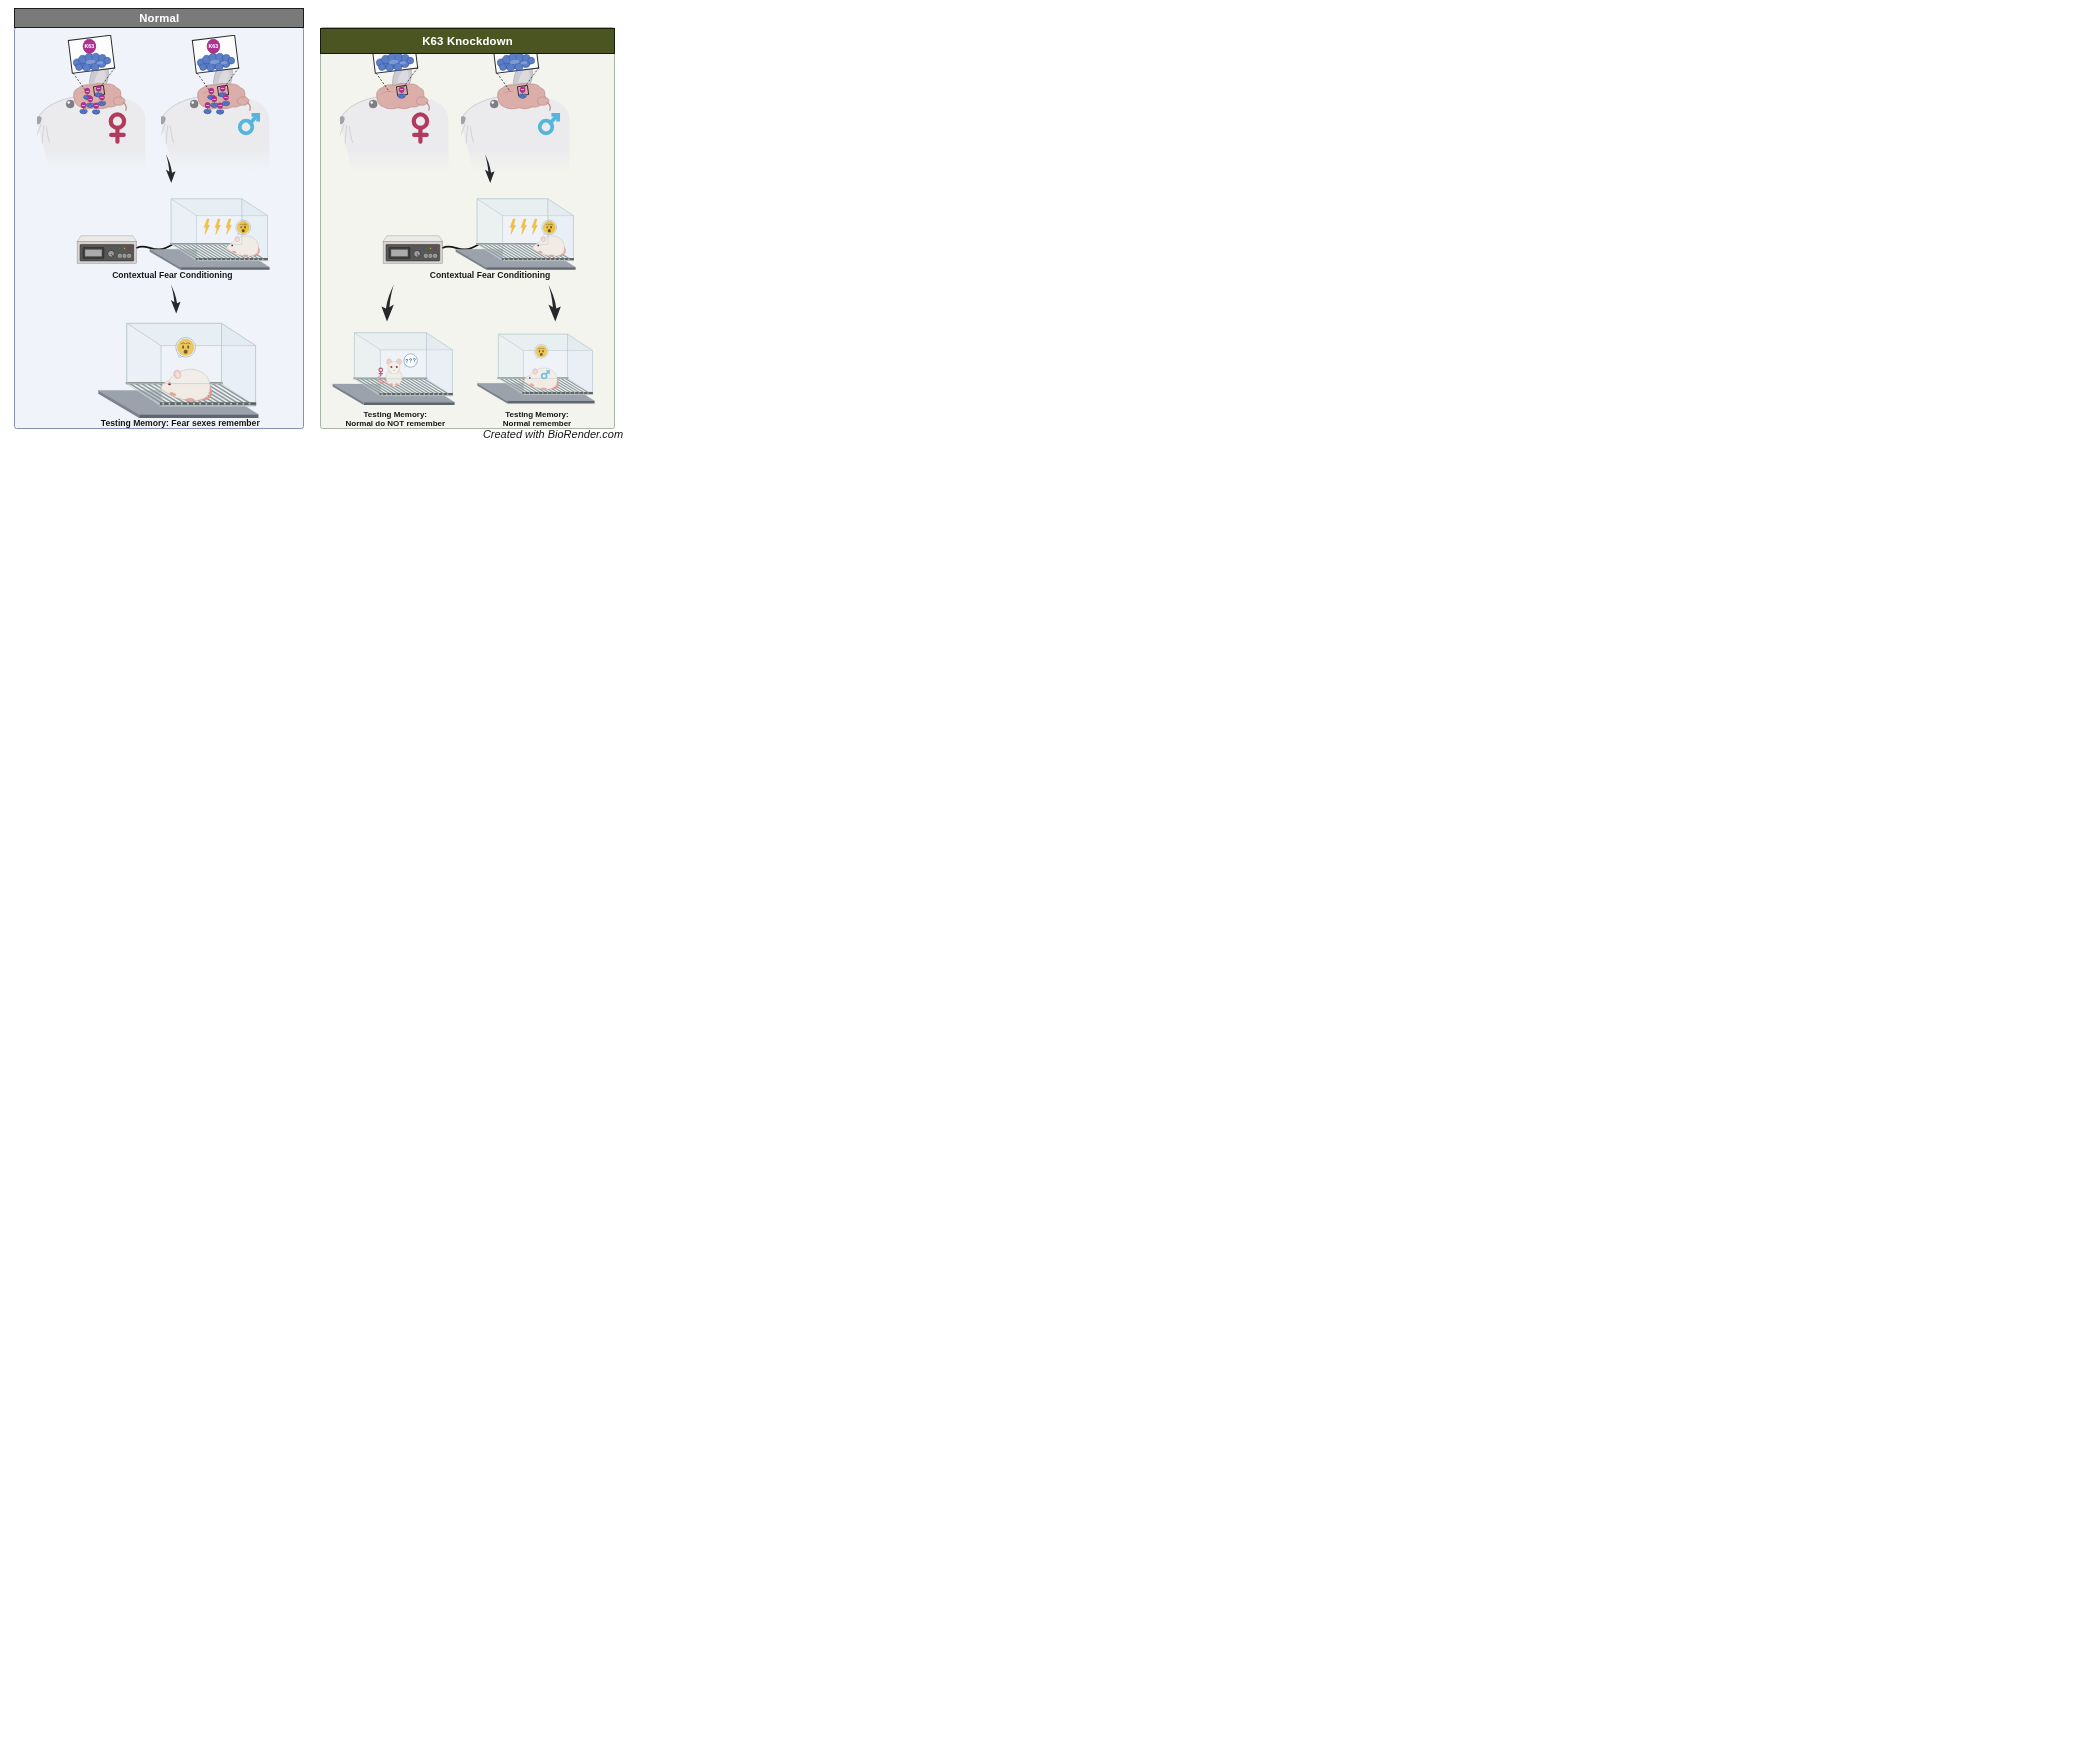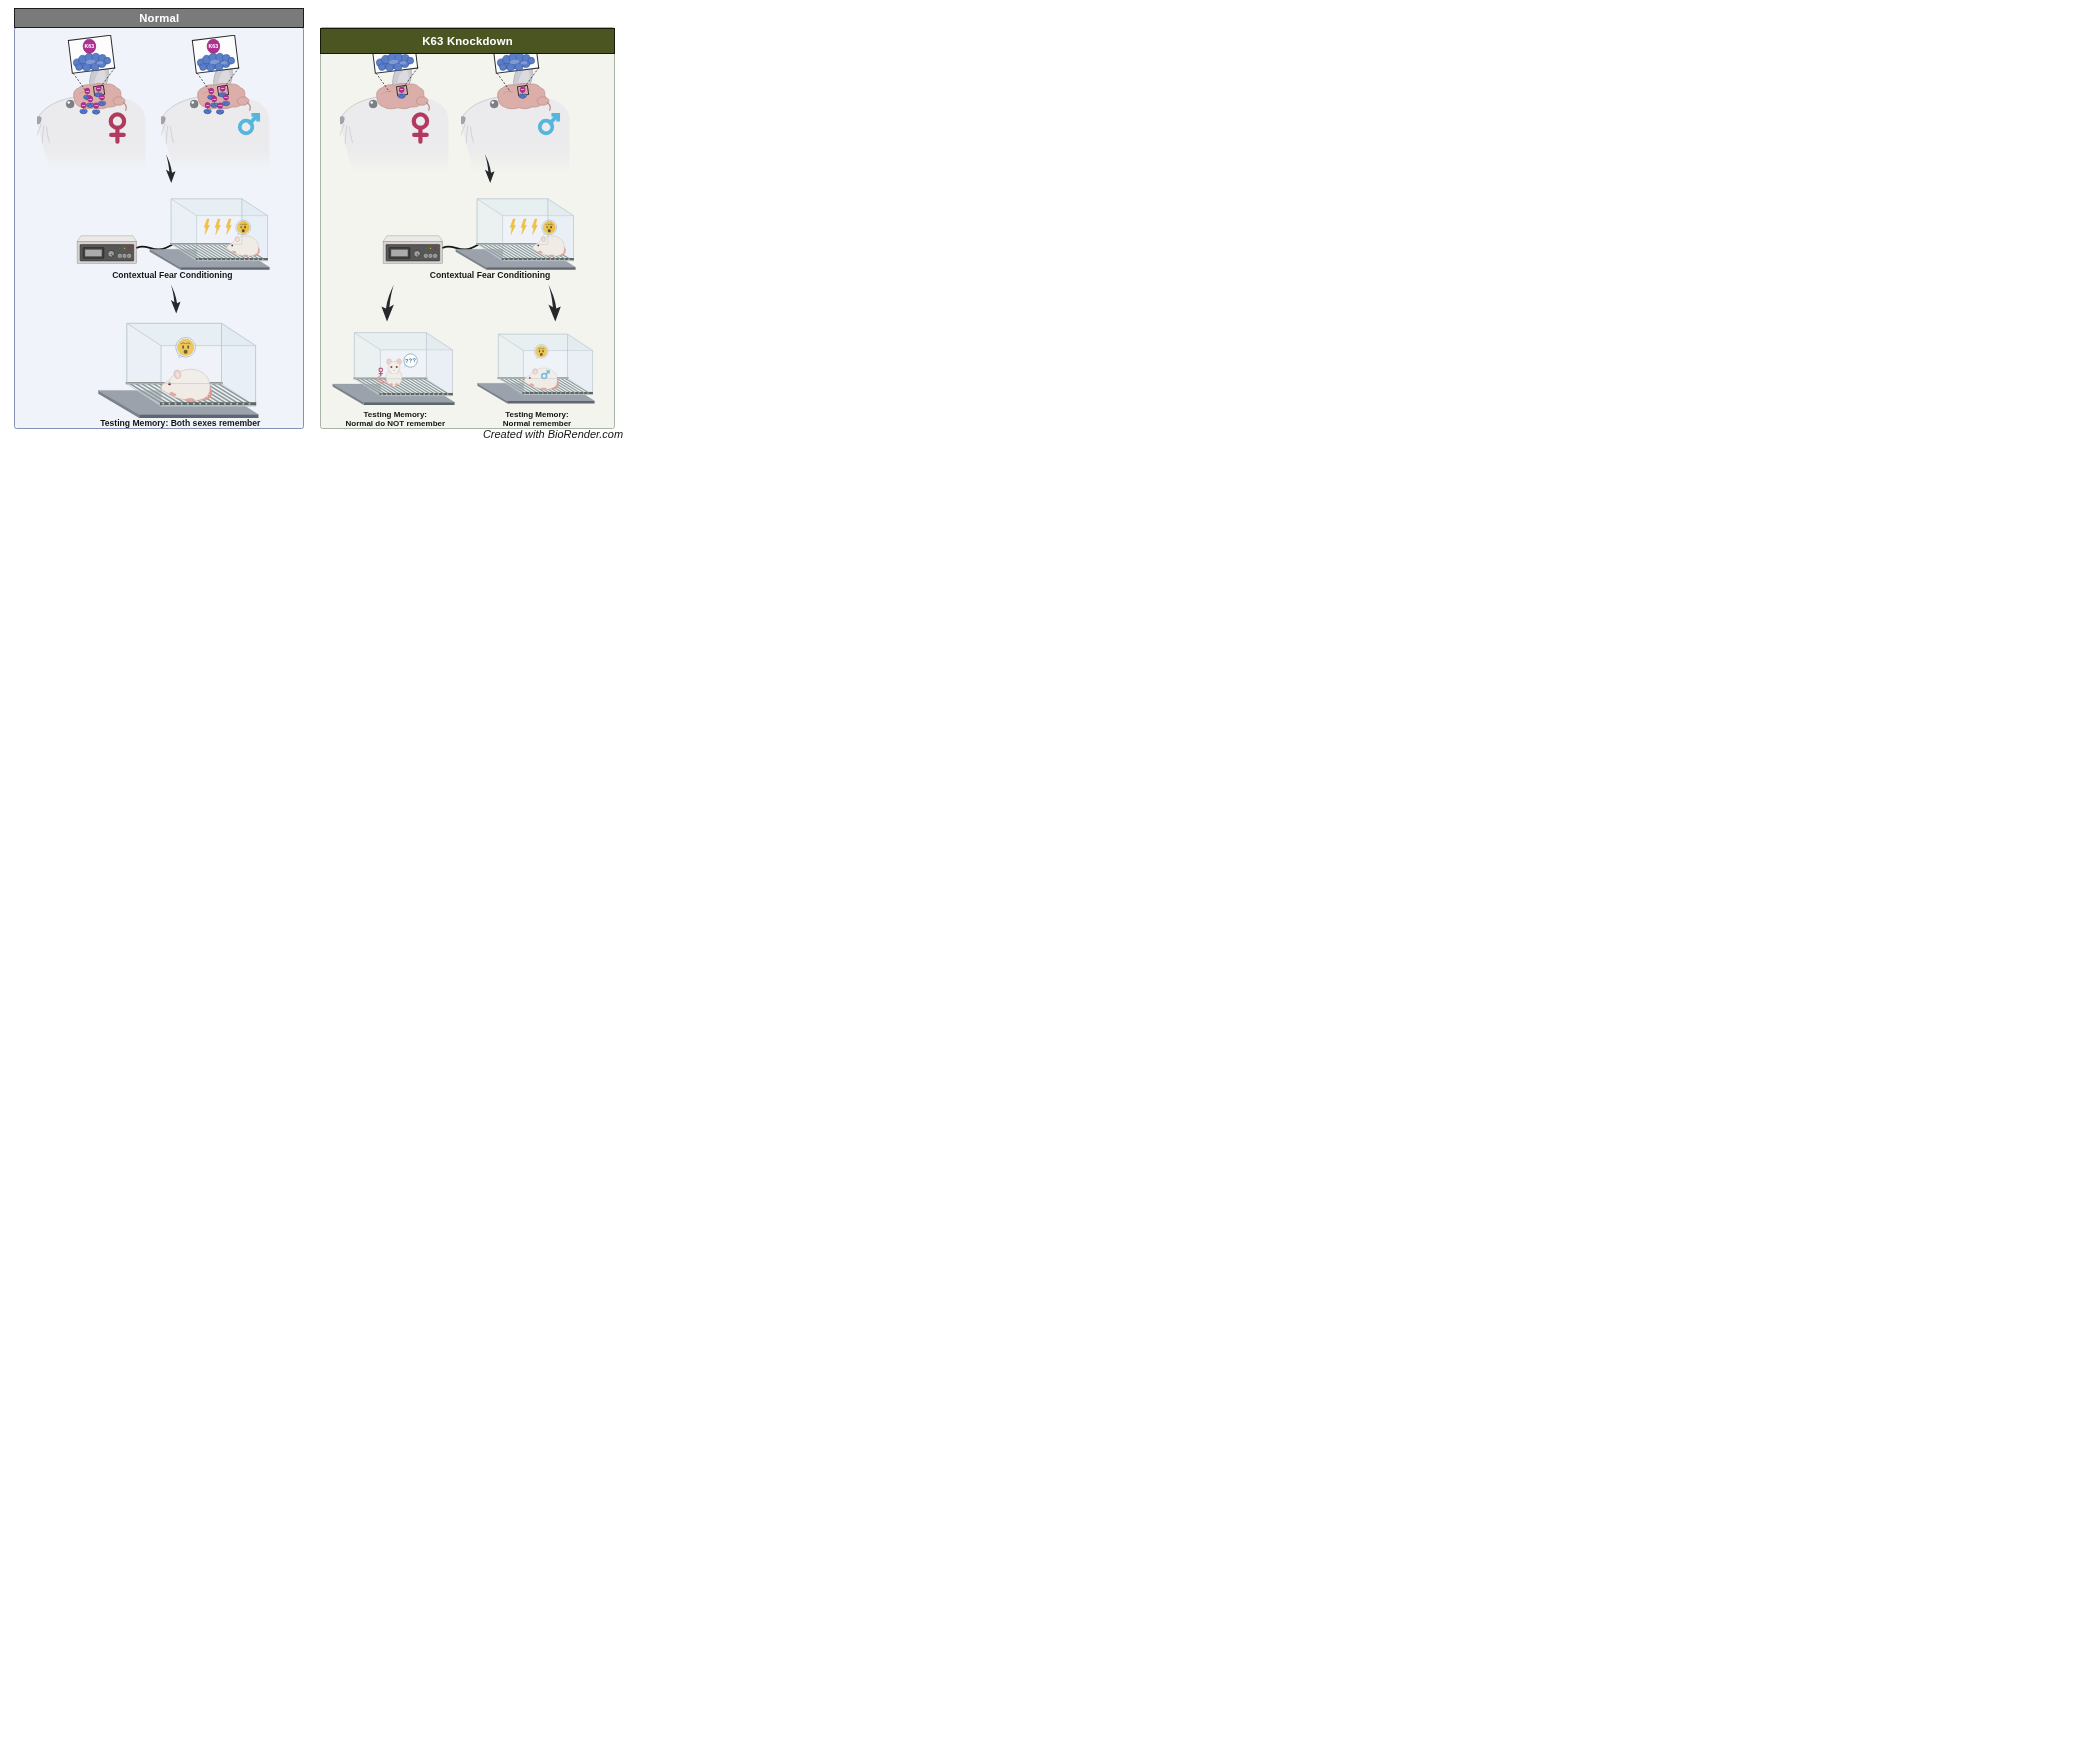--- a/index.html
+++ b/index.html
@@ -288,21 +288,21 @@
         <use href="#arrowDown"></use>
       </svg>
 
     <svg class="abs" style="left:76px;top:289px" width="168" height="101" viewBox="0 0 600 360">
       <use href="#chamberBox"></use>
       <use href="#ratProfile" transform="translate(248,148) scale(1.08)"></use>
       <use href="#emojiFear" transform="translate(338,108)"></use>
       <use href="#chamberFront"></use>
     </svg>
 
-    <div class="caption cap-lg abs" style="left:39px;top:390px;width:252px">Testing Memory: Both sexes remember</div>
+    <div class="caption cap-lg abs" style="left:39px;top:390px;width:252px">Testing Memory: Fear sexes remember</div>
   </div>
 
   <div class="panel-header ph-kd">
     <span>K63 Knockdown</span>
   </div>
   <div class="panel-body pb-kd">
 
     <svg class="abs" style="left:18.5px;top:6.7px" width="109" height="138" viewBox="0 0 260 330">
       <use href="#mouseBase"></use>
       <text class="k63big" x="125" y="31.5">K63</text>

